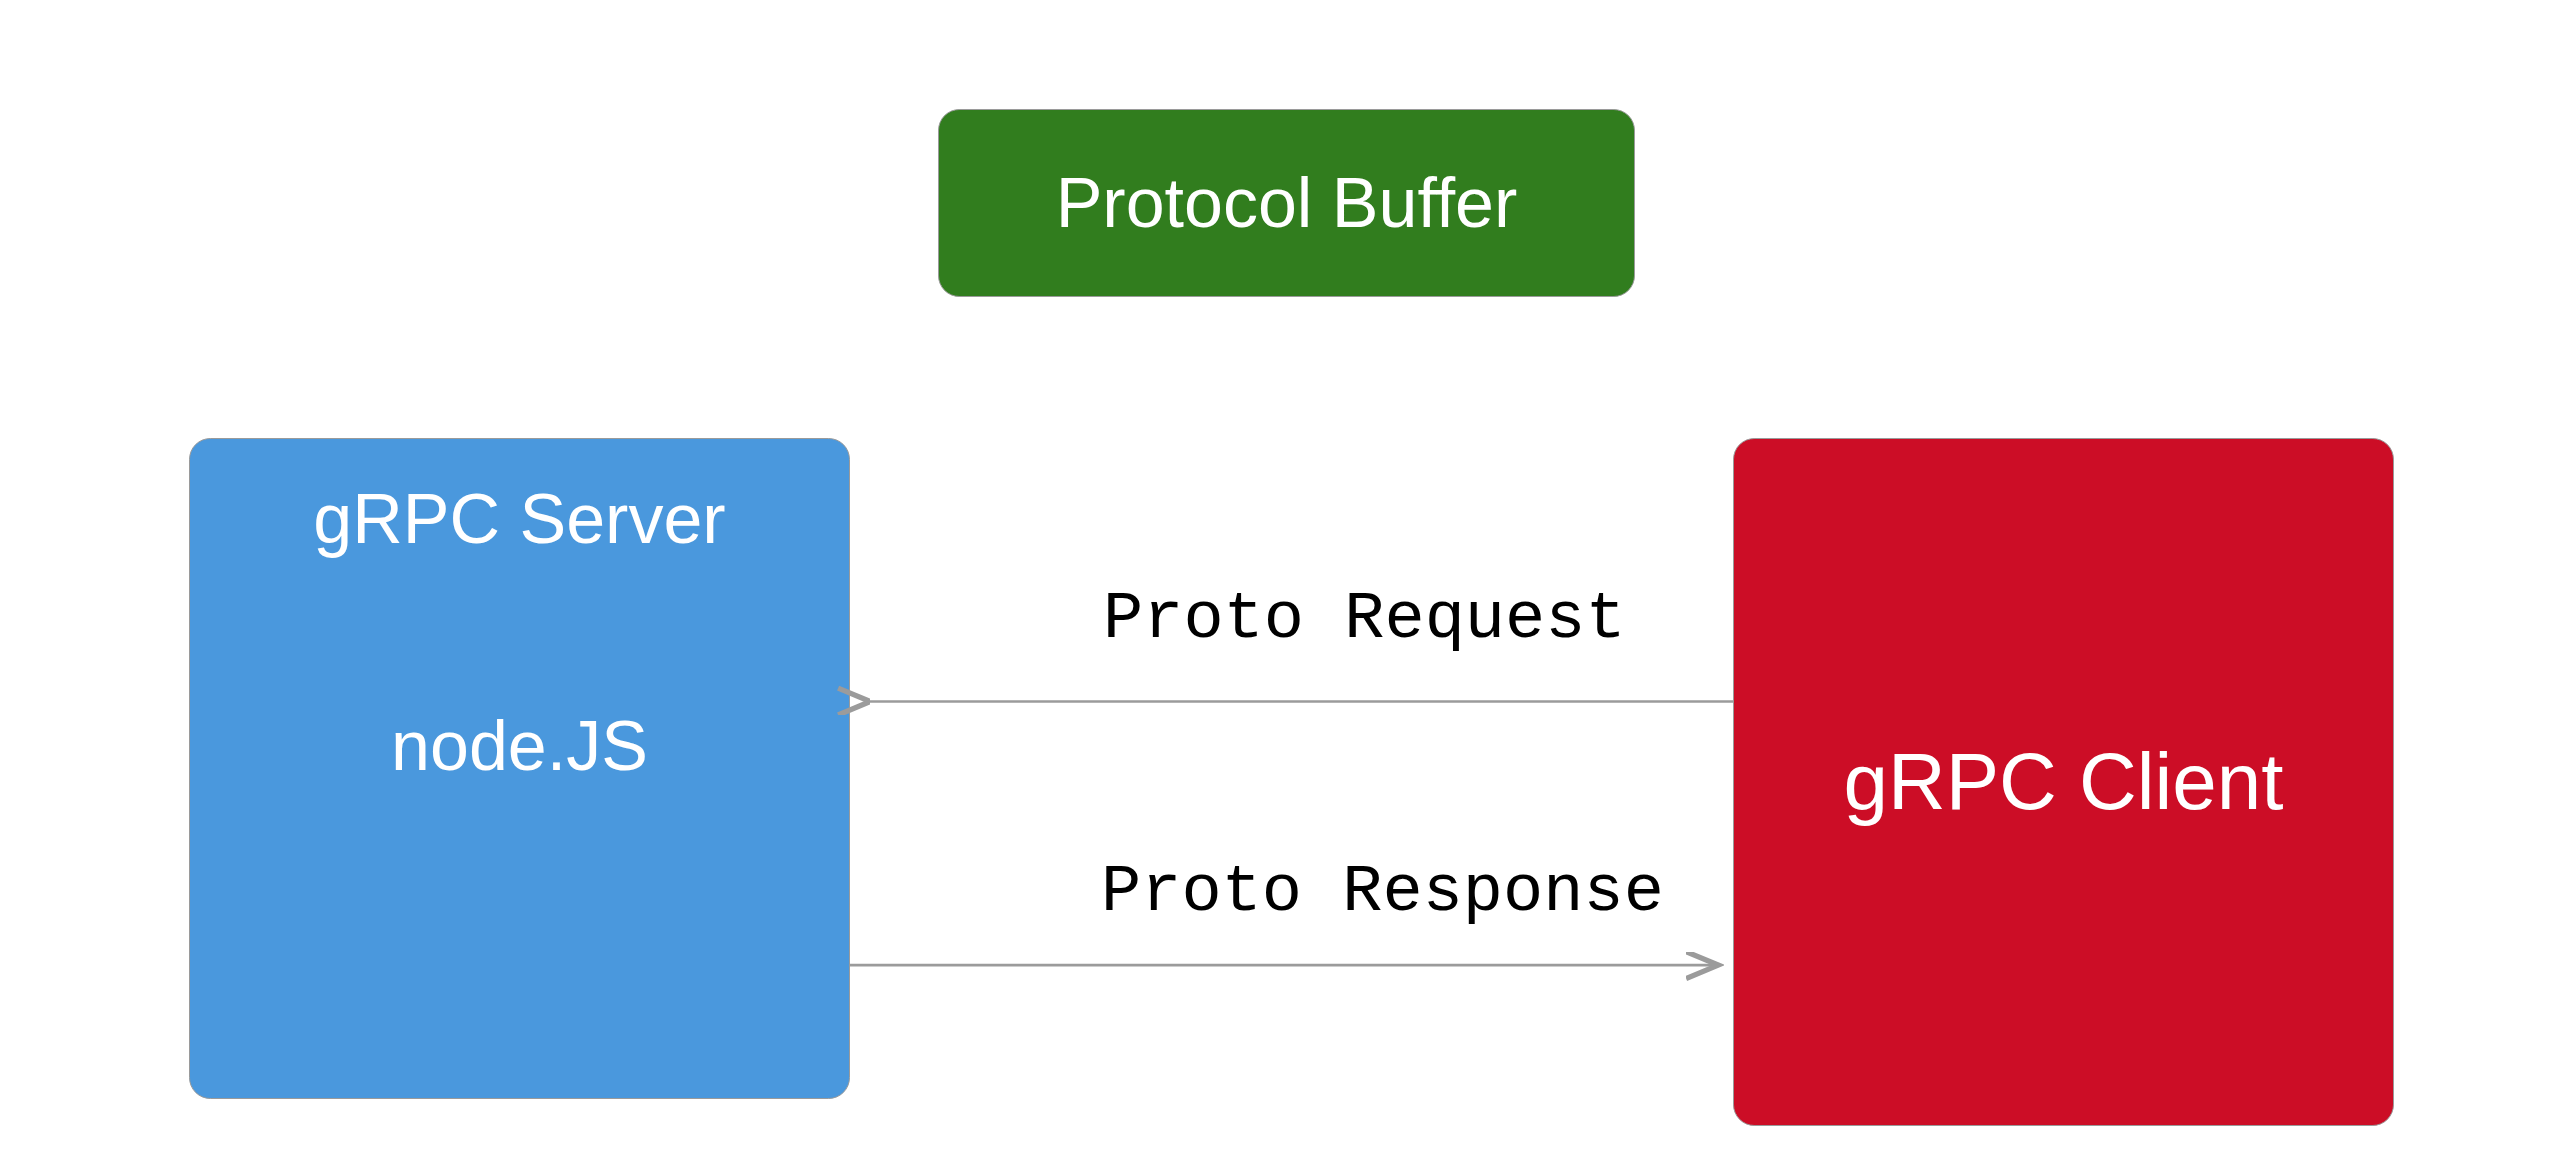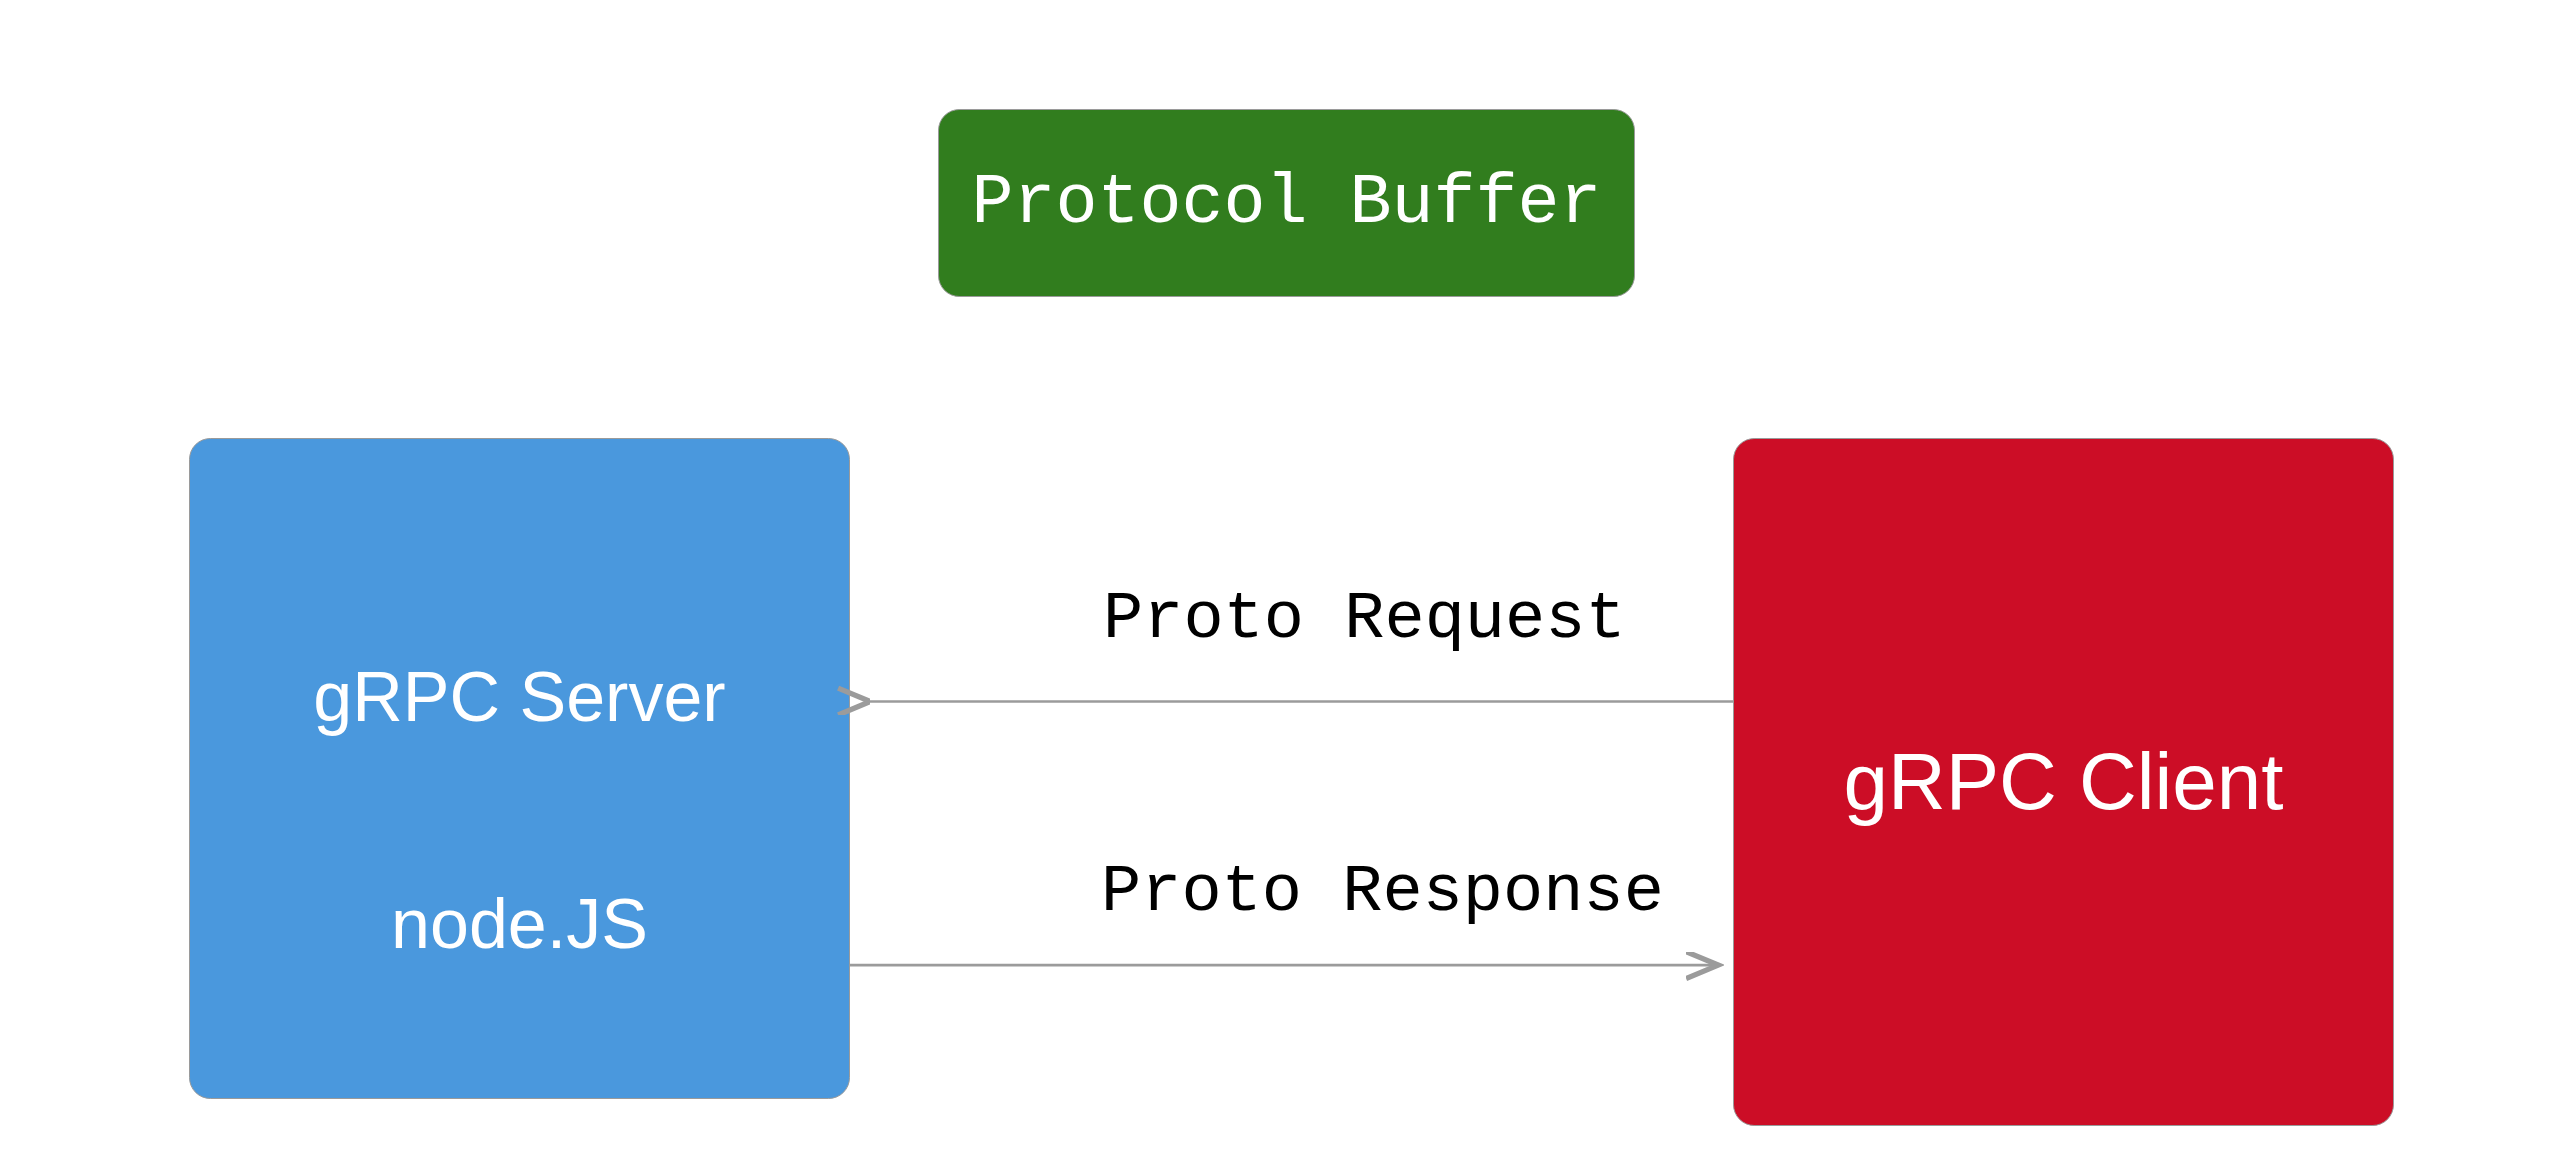--- a/index.html
+++ b/index.html
@@ -22,21 +22,20 @@
     display: flex;
     flex-direction: column;
     align-items: center;
     justify-content: center;
     text-align: center;
     box-sizing: border-box;
   }
   .box-green {
     background: #317d1e;
     font-size: 70px;
-    font-family: Liberation Mono, monospace;
   }
   .box-blue {
     background: #4a98dd;
     font-size: 70px;
     padding: 27px 18px;
   }
   .box-blue .spacer {
     height: 80px;
   }
   .box-red {
@@ -59,21 +58,21 @@
 </style>
 </head>
 <body>
 
 <div class="canvas">
 
   <div class="box box-green" style="left:938px; top:109px; width:697px; height:188px;">
     <span>Protocol Buffer</span>
   </div>
 
-  <div class="box box-blue" style="left:189px; top:438px; width:661px; height:661px; justify-content:center; padding-top:111px;">
+  <div class="box box-blue" style="left:189px; top:438px; width:661px; height:661px; justify-content:flex-start; padding-top:40px;">
     <span>gRPC Server</span>
     <div class="spacer"></div>
     <span style="margin-top:67px;">node.JS</span>
   </div>
 
   <div class="box box-red" style="left:1733px; top:438px; width:661px; height:688px;">
     <span>gRPC Client</span>
   </div>
 
   <div class="label" style="left:1103px; top:581px;">Proto Request</div>

